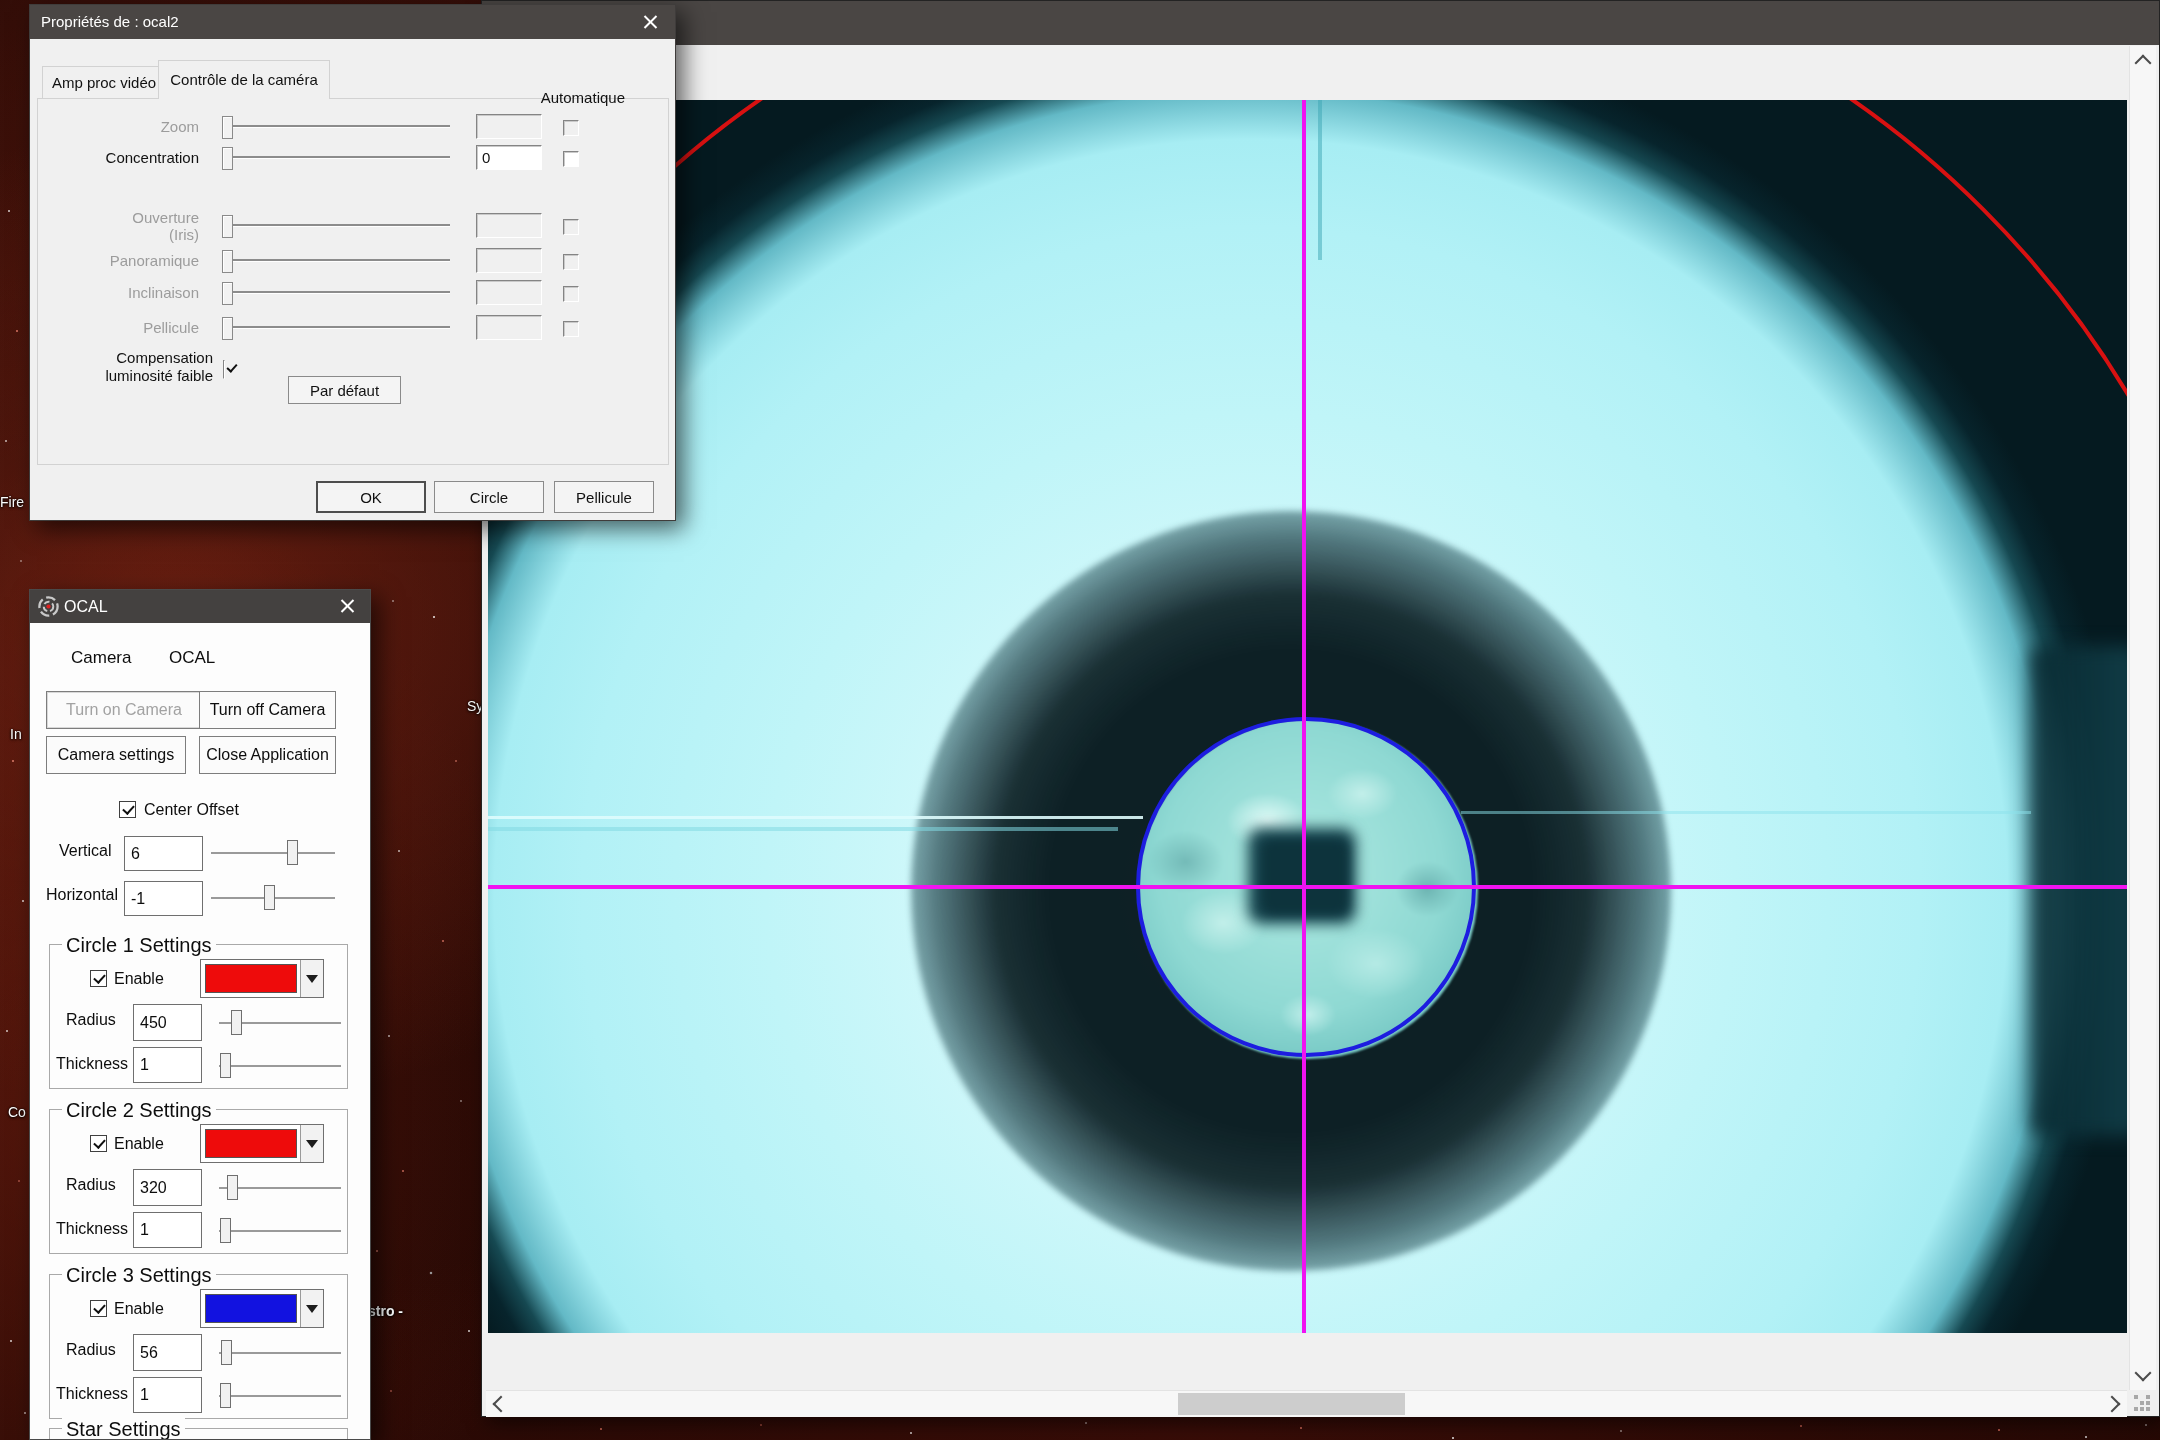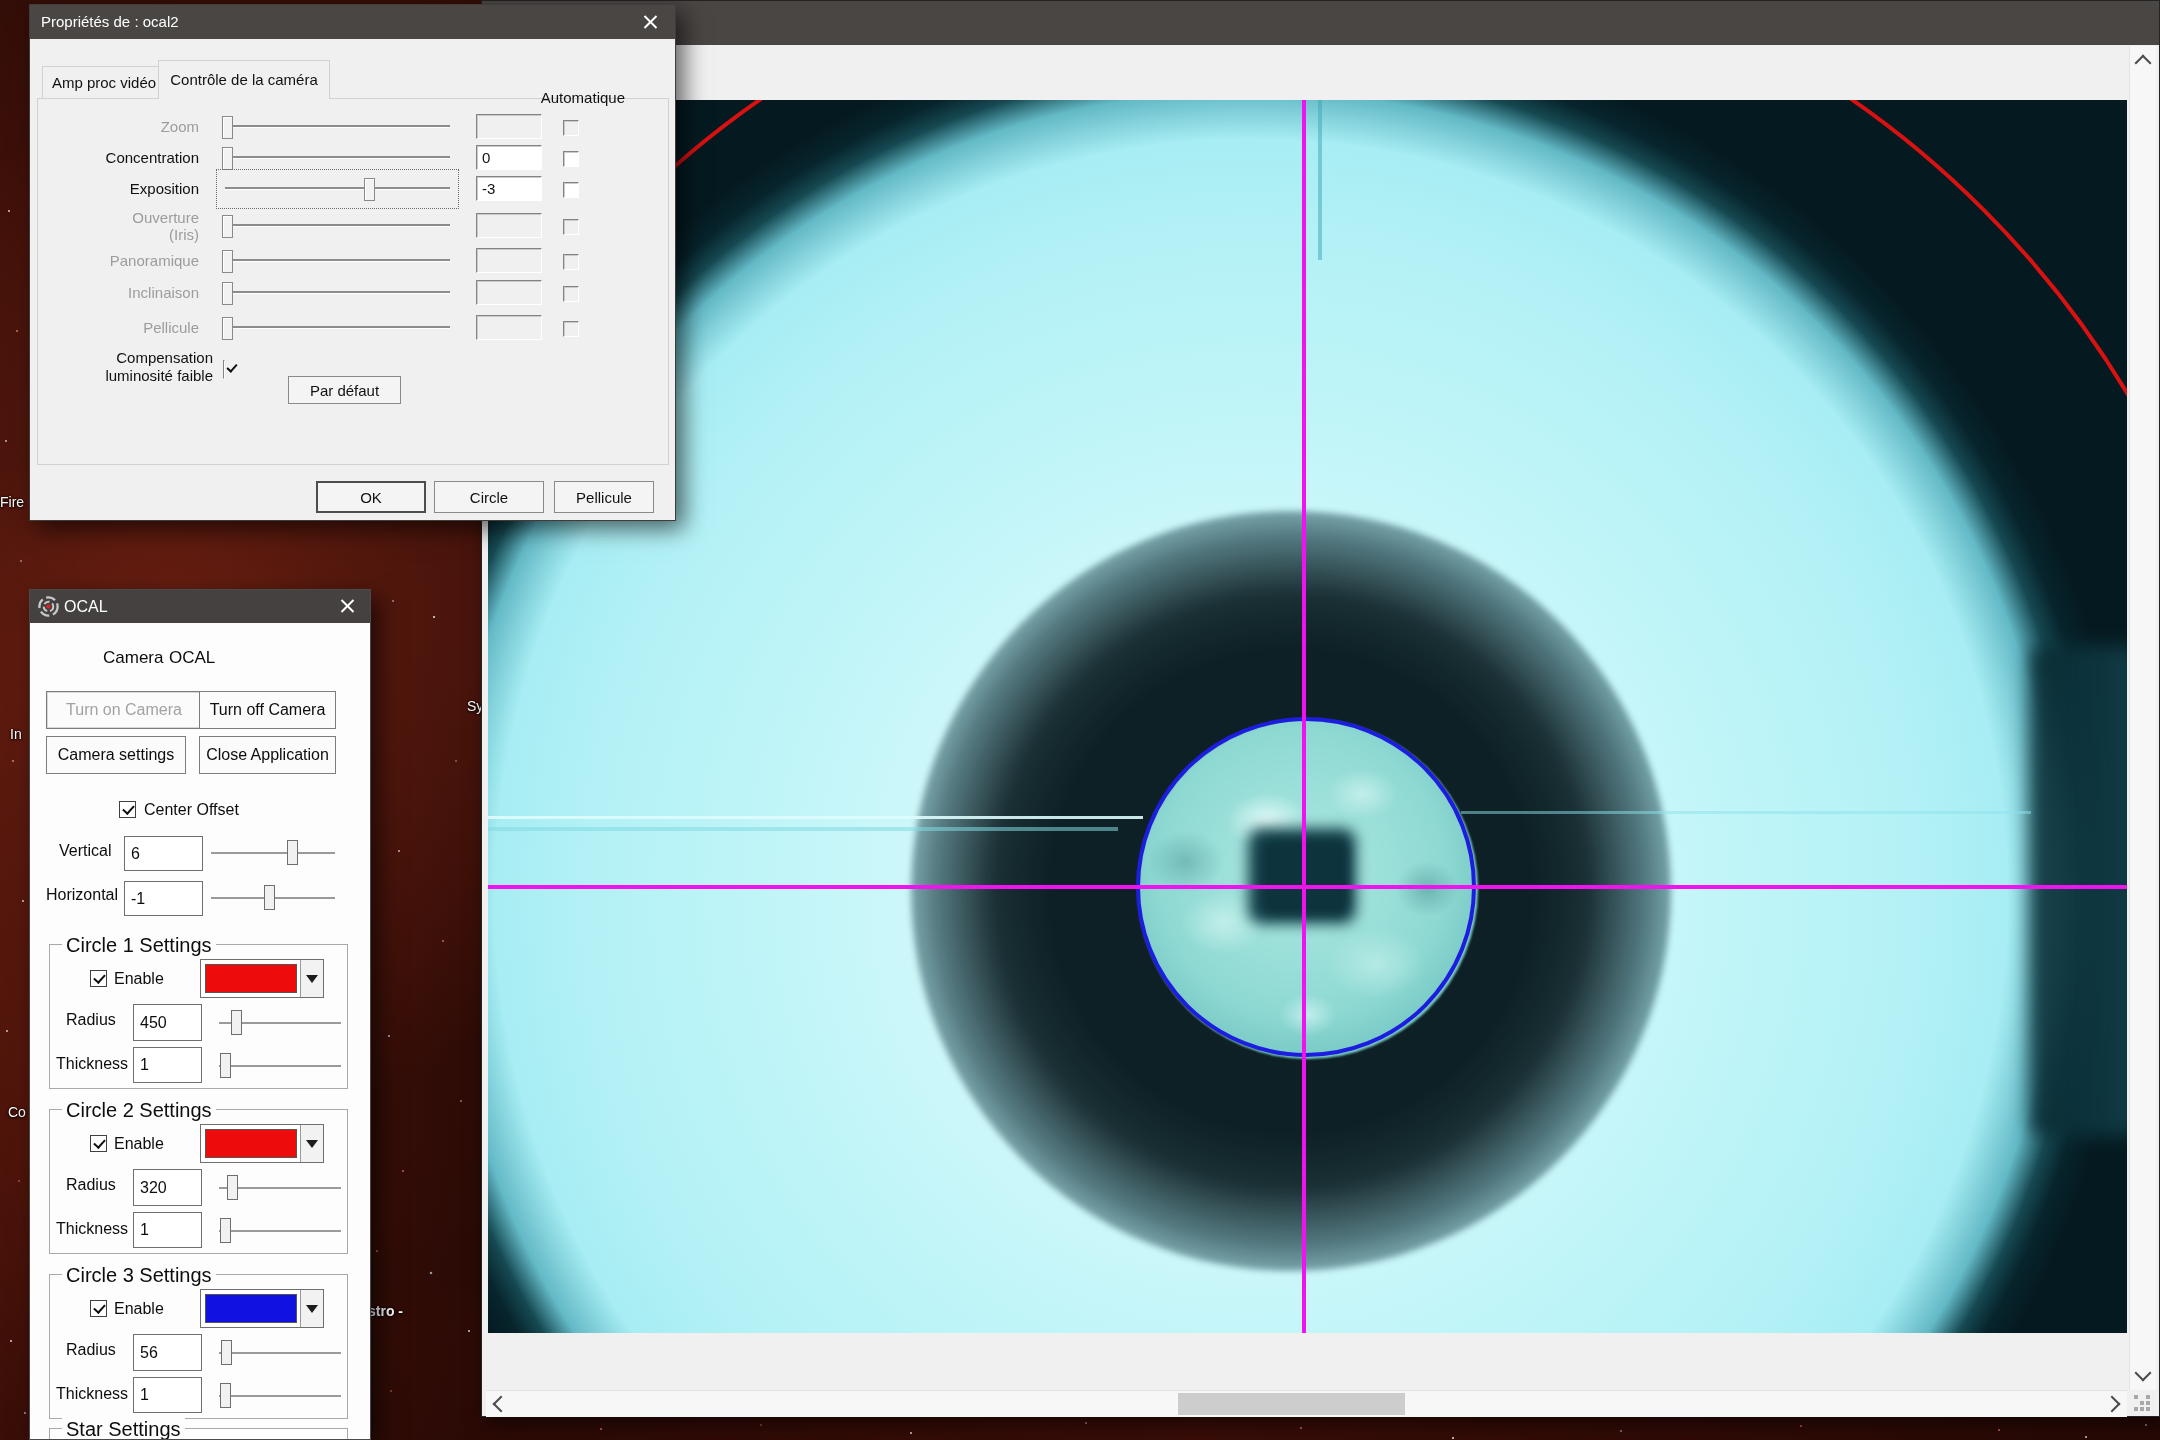--- a/index.html
+++ b/index.html
@@ -204,21 +204,21 @@
         <circle cx="12" cy="12" r="9.5" stroke="#c9c9c9" stroke-width="2.4" fill="none" stroke-dasharray="10 4"></circle>
         <circle cx="12" cy="12" r="5" stroke="#c9c9c9" stroke-width="2" fill="none" stroke-dasharray="6 3"></circle>
         <circle cx="12" cy="12" r="2.2" fill="#e02020"></circle>
       </svg>
       <span class="ttext">OCAL</span>
       <span class="closebtn" style="right:0;width:46px;height:33px;">
           <i class="xicon"></i>
         </span>
     </div>
 
-    <span class="menuitem" style="left:41px;margin-left:32px;">Camera</span>
+    <span class="menuitem" style="left:41px;">Camera</span>
     <span class="menuitem" style="left:139px;">OCAL</span>
 
     <button class="obtn disabled" style="left:16px;top:101px;width:156px;height:38px;">Turn on Camera</button>
     <button class="obtn" style="left:169px;top:101px;width:137px;height:38px;">Turn off Camera</button>
     <button class="obtn" style="left:16px;top:146px;width:140px;height:38px;">Camera settings</button>
     <button class="obtn" style="left:169px;top:146px;width:137px;height:38px;">Close Application</button>
 
     <span class="ocheck checkmark" style="left:89px;top:211px;"></span>
     <span class="glabel" style="left:114px;top:211px;">Center Offset</span>
 
@@ -343,29 +343,20 @@
       <span class="plabel">Concentration</span>
       <div class="pslider">
         <div class="ptrack"></div>
         <div class="pthumb" style="left:5px;"></div>
       </div>
       <input class="pfield" value="0" style="">
       <span class="pcheck"></span>
     </div>
 
     
-    <div class="prow" style="top:169px;">
-      <span class="plabel">Exposition</span>
-      <div class="pslider focusring">
-        <div class="ptrack"></div>
-        <div class="pthumb" style="left:63%;"></div>
-      </div>
-      <input class="pfield" value="-3" style="">
-      <span class="pcheck"></span>
-    </div>
 
     
     <div class="prow" style="top:241px;">
       <span class="plabel dim">Panoramique</span>
       <div class="pslider">
         <div class="ptrack"></div>
         <div class="pthumb" style="left:5px;"></div>
       </div>
       <input class="pfield off" value="" style="">
       <span class="pcheck off"></span>

